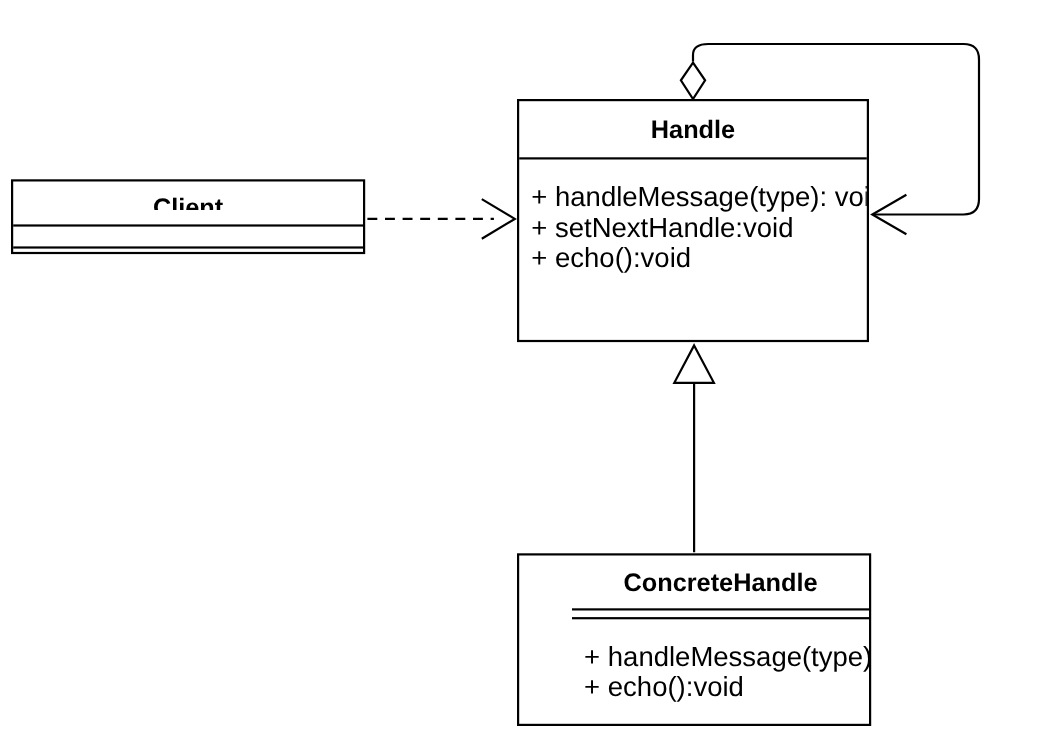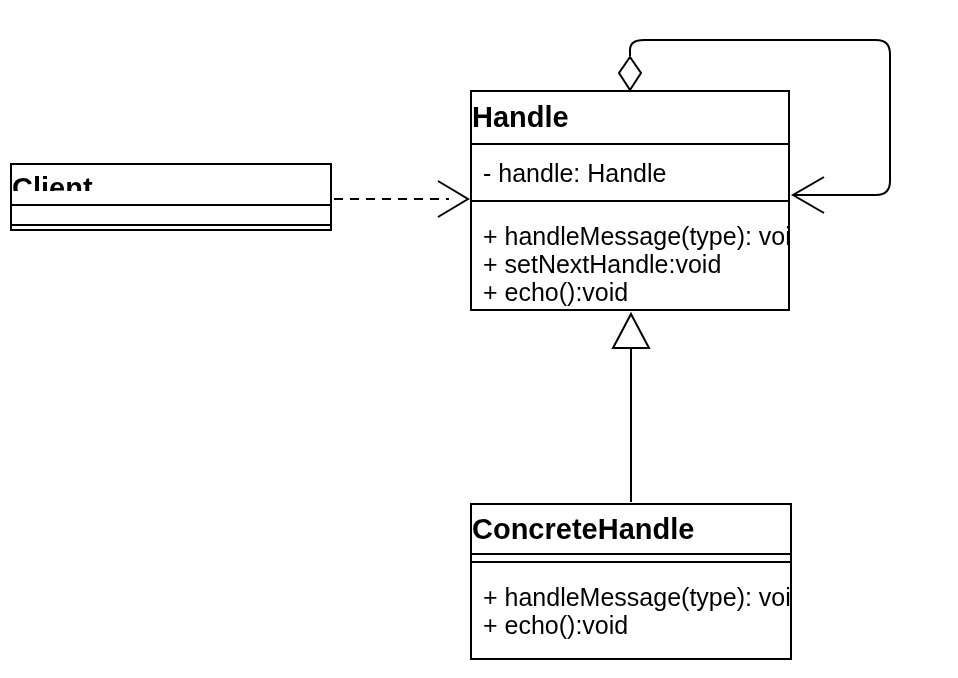--- a/index.html
+++ b/index.html
@@ -26,21 +26,22 @@
     position: absolute;
     box-sizing: border-box;
     border: 2px solid #000000;
     background: #ffffff;
     z-index: 2;
     display: flex;
     flex-direction: column;
   }
   .class-title {
     font-weight: bold;
-    font-size: 29px;
+    font-size: 23px;
+    text-align: center;
     white-space: nowrap;
     overflow: hidden;
   }
   .compartment {
     border-top: 2px solid #000000;
     box-sizing: border-box;
     overflow: hidden;
   }
   .member {
     font-size: 25px;
@@ -59,21 +60,21 @@
     height: 57px;
     display: flex;
     align-items: center;
     padding-left: 11px;
   }
   .box-handle .comp-methods {
     flex: 1;
     padding: 20px 0 0 11px;
   }
   
-  .box-concrete { left: 470px; top: 503px; width: 322px; height: 157px; }
+  .box-concrete { left: 470px; top: 503px; width: 322px; height: 157px; padding-left: 48px; }
   .box-concrete .class-title { height: 48px; line-height: 48px; }
   .box-concrete .comp-attrs { height: 8px; }
   .box-concrete .comp-methods {
     flex: 1;
     padding: 20px 0 0 11px;
   }
   
   .edge-label {
     position: absolute;
     left: 631px;
@@ -116,23 +117,20 @@
   </svg>
 
   <div class="class-box box-client">
     <div class="class-title">Client</div>
     <div class="compartment comp-attrs"></div>
     <div class="compartment comp-methods"></div>
   </div>
 
   <div class="class-box box-handle">
     <div class="class-title">Handle</div>
-    <div class="compartment comp-attrs">
-      <div class="member">- handle: Handle</div>
-    </div>
     <div class="compartment comp-methods">
       <div class="member">+ handleMessage(type): void</div>
       <div class="member">+ setNextHandle:void</div>
       <div class="member">+ echo():void</div>
     </div>
   </div>
 
   <div class="class-box box-concrete">
     <div class="class-title">ConcreteHandle</div>
     <div class="compartment comp-attrs"></div>

